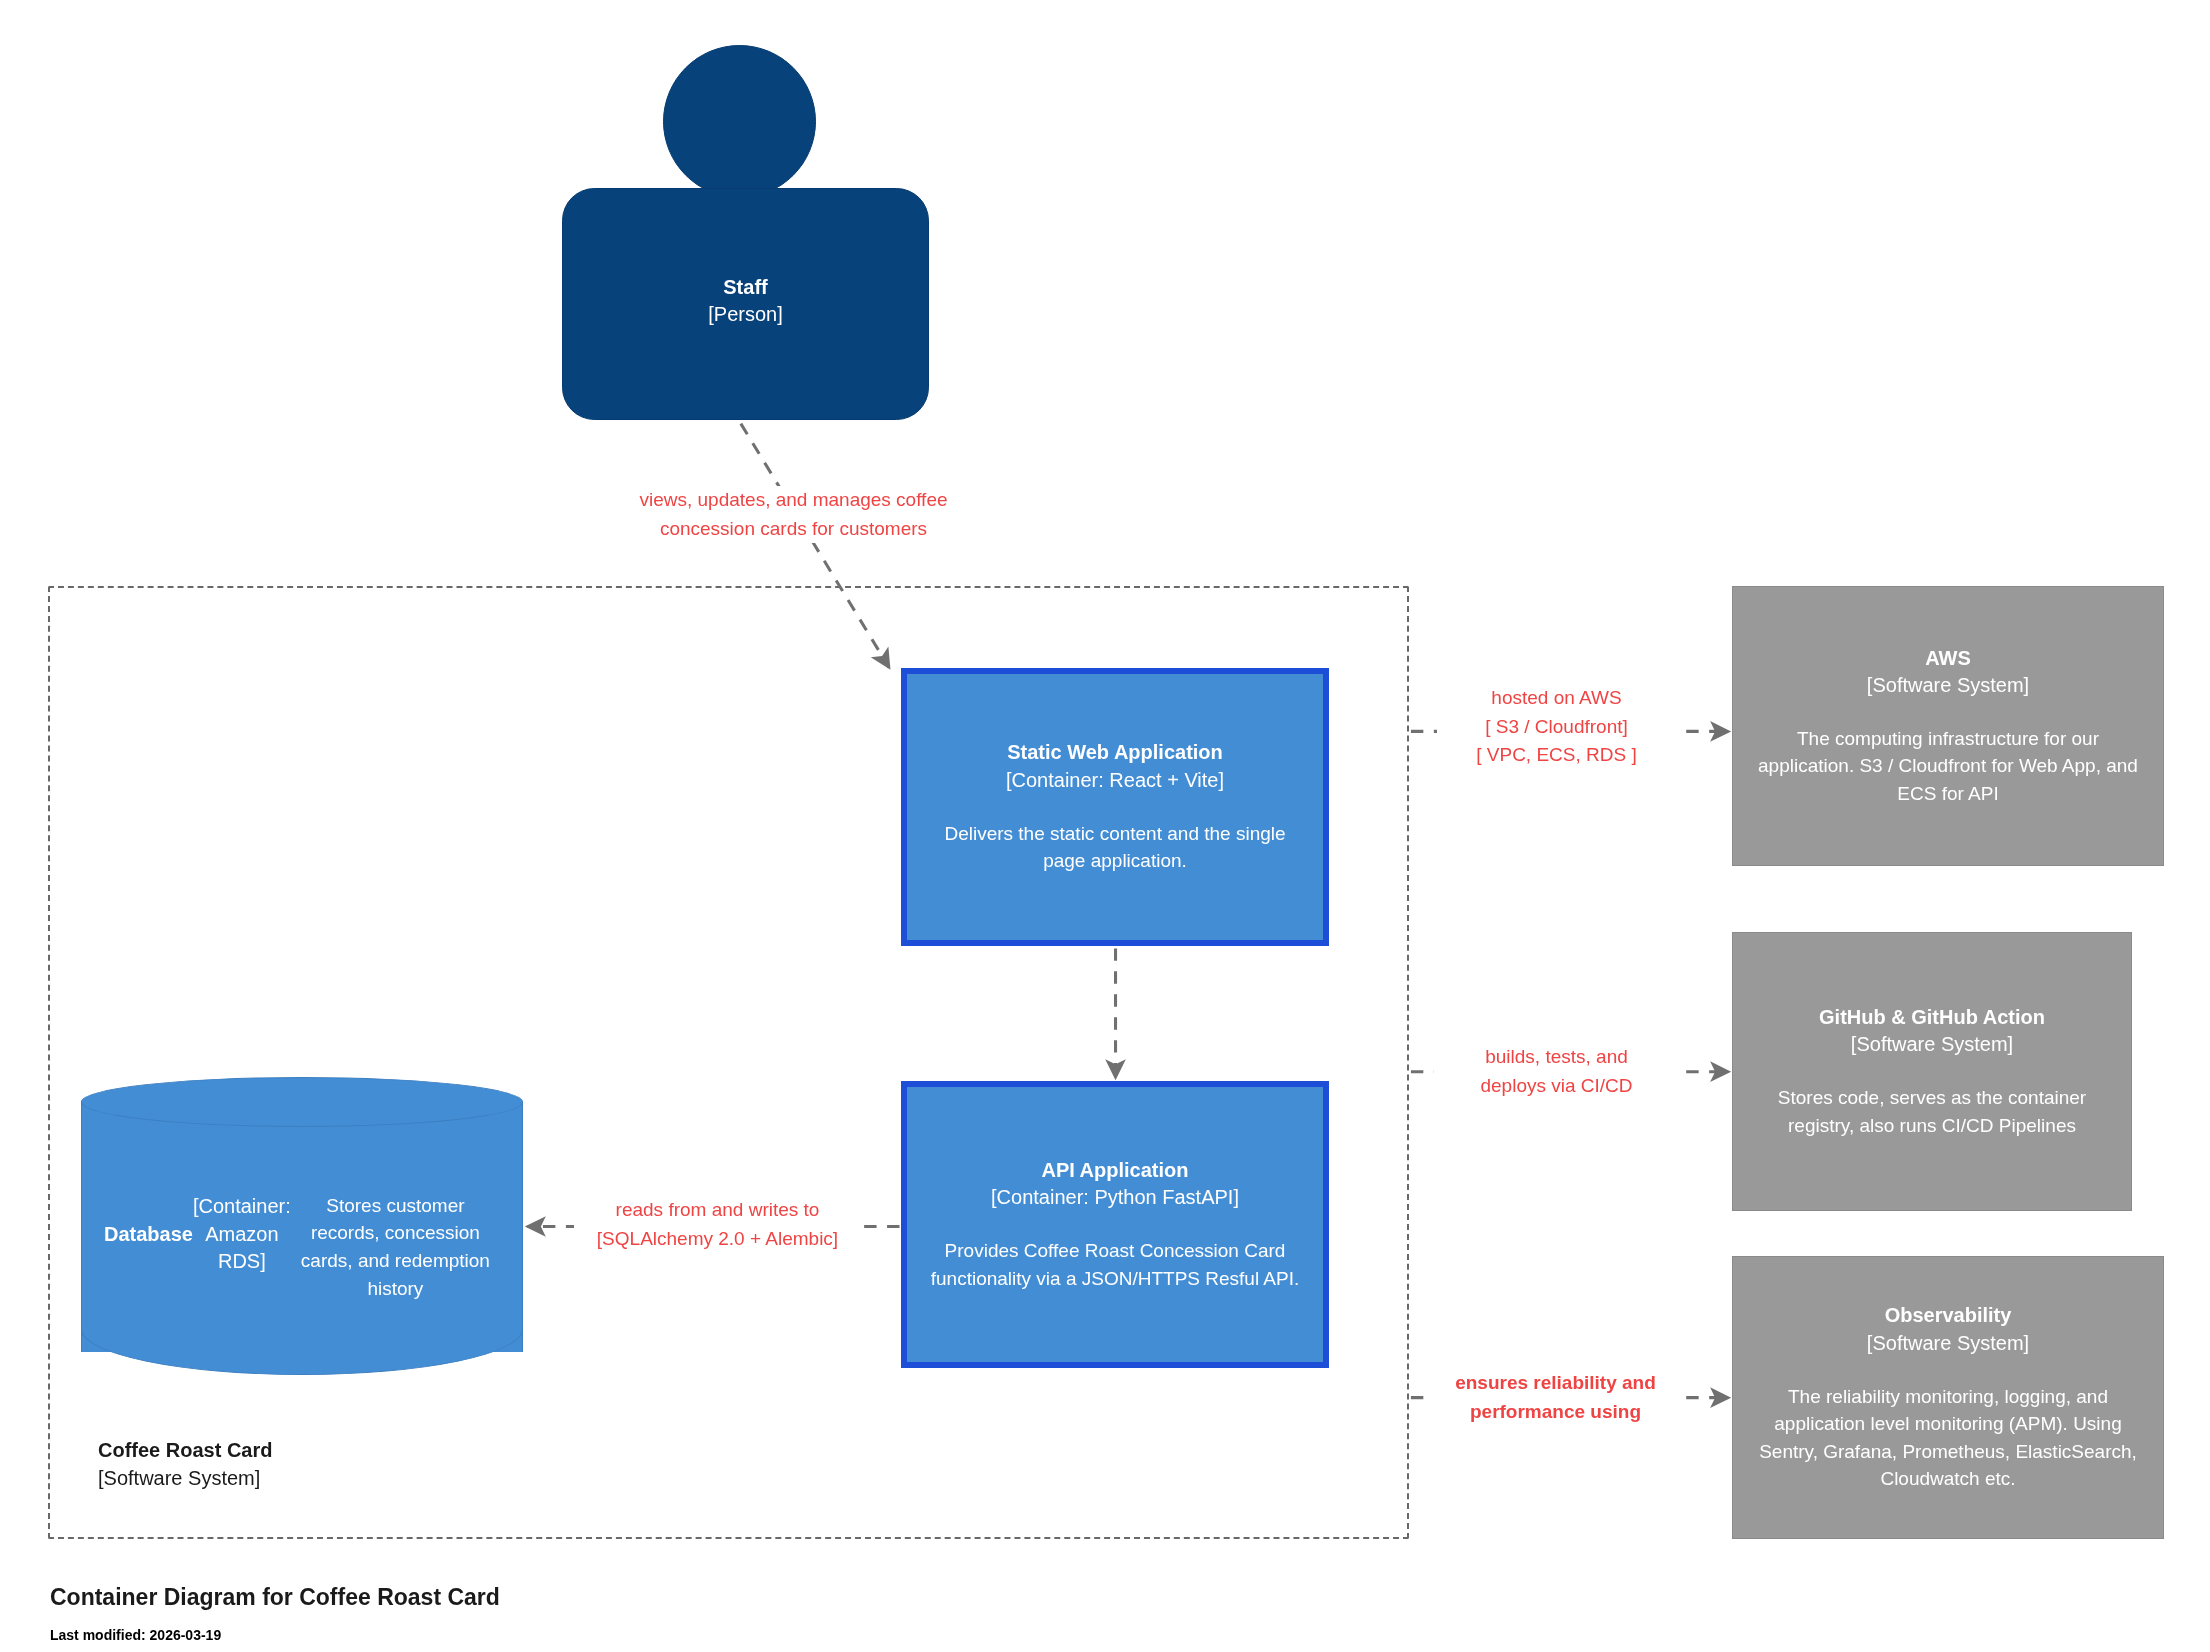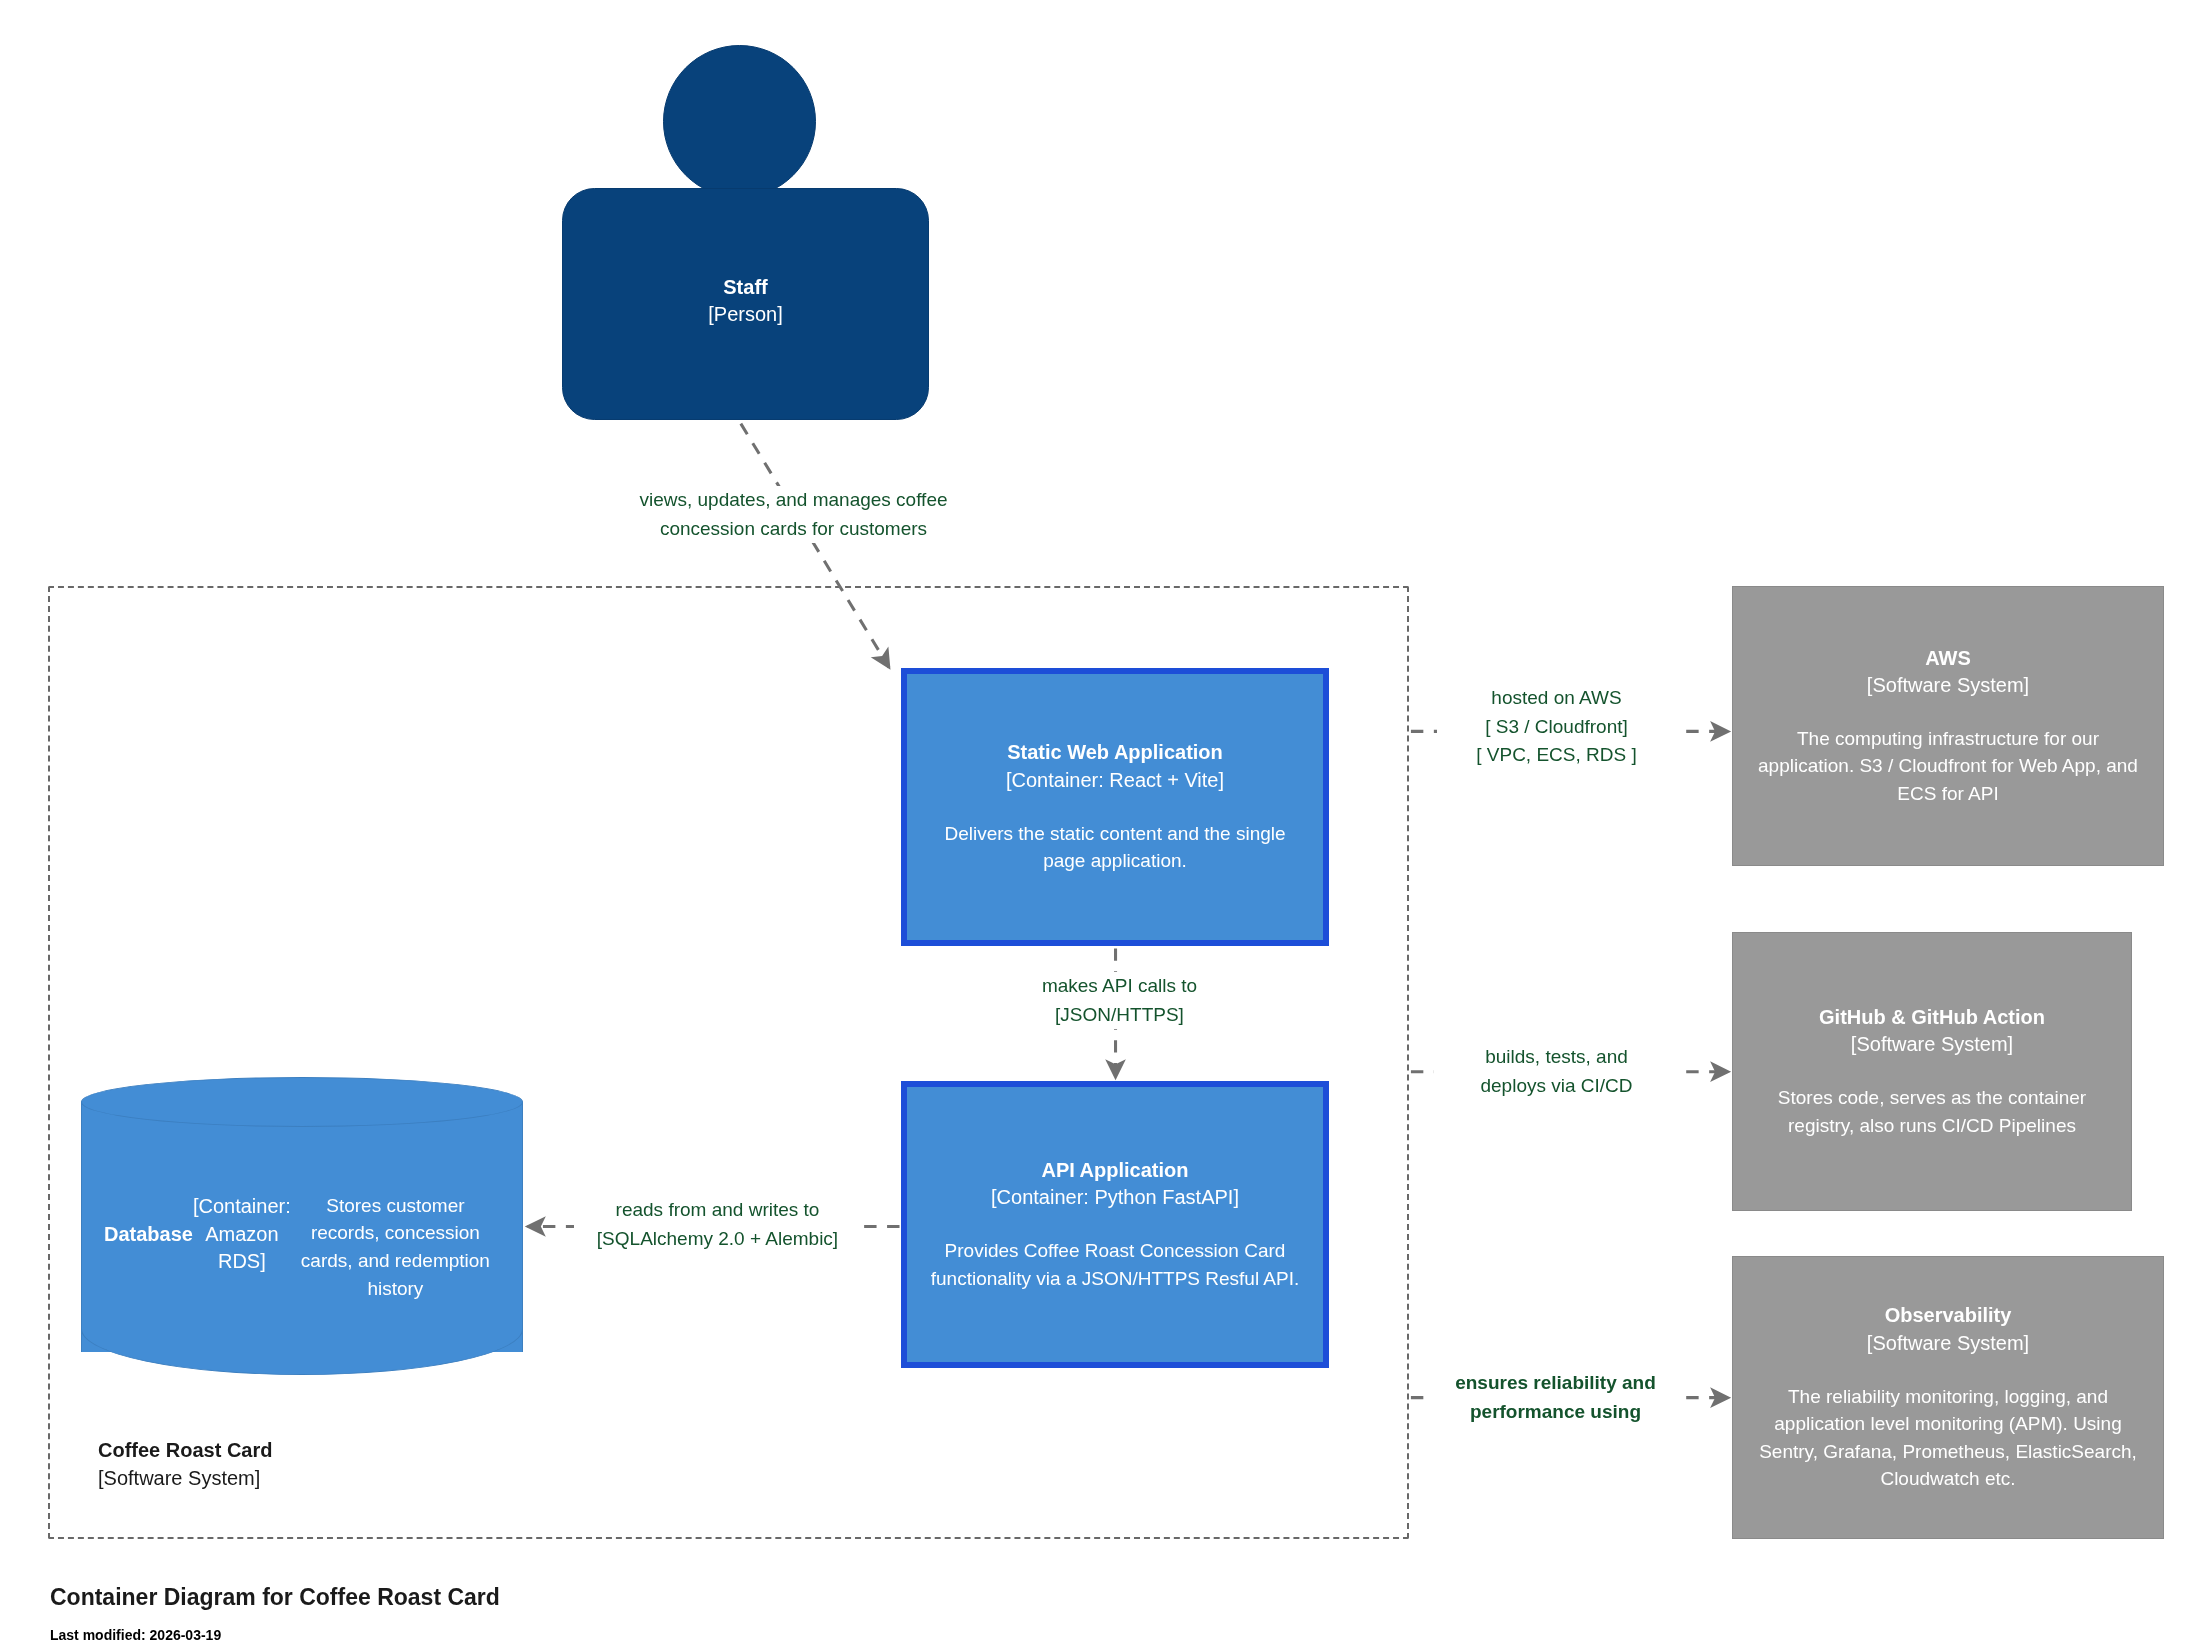--- a/index.html
+++ b/index.html
@@ -178,21 +178,21 @@
     position: absolute;
     left: 0; top: 0;
     width: 2211px; height: 1653px;
     z-index: 5;
     pointer-events: none;
   }
   .edge-label {
     position: absolute;
     font-size: 19px;
     line-height: 1.5;
-    color: #14532d;
+    color: #ef4444;
     text-align: center;
     z-index: 6;
     background: #ffffff;
     white-space: nowrap;
   }
   #label-staff-web  { left: 593px;  top: 486px;  width: 401px; }
   #label-web-api    { left: 981px; top: 972px; width: 277px; }
   #label-api-db     { left: 574px;  top: 1196px; width: 287px; }
   #label-aws        { left: 1437px; top: 684px;  width: 239px; }
   #label-github     { left: 1434px; top: 1043px; width: 245px; }
@@ -296,24 +296,20 @@
     <div class="node-title">Observability</div>
     <div class="node-tech">[Software System]</div>
     <div class="node-desc">The reliability monitoring, logging, and application level monitoring (APM). Using Sentry, Grafana, Prometheus, ElasticSearch, Cloudwatch etc.</div>
   </div>
 
   <div id="label-staff-web" class="edge-label">
     <div>views, updates, and manages coffee</div>
     <div>concession cards for customers</div>
   </div>
 
-  <div id="label-web-api" class="edge-label">
-    <div>makes API calls to</div>
-    <div>[JSON/HTTPS]</div>
-  </div>
 
   <div id="label-api-db" class="edge-label">
     <div>reads from and writes to</div>
     <div>[SQLAlchemy 2.0 + Alembic]</div>
   </div>
 
   <div id="label-aws" class="edge-label">
     <div>hosted on AWS</div>
     <div>[ S3 / Cloudfront]</div>
     <div>[ VPC, ECS, RDS ]</div>

